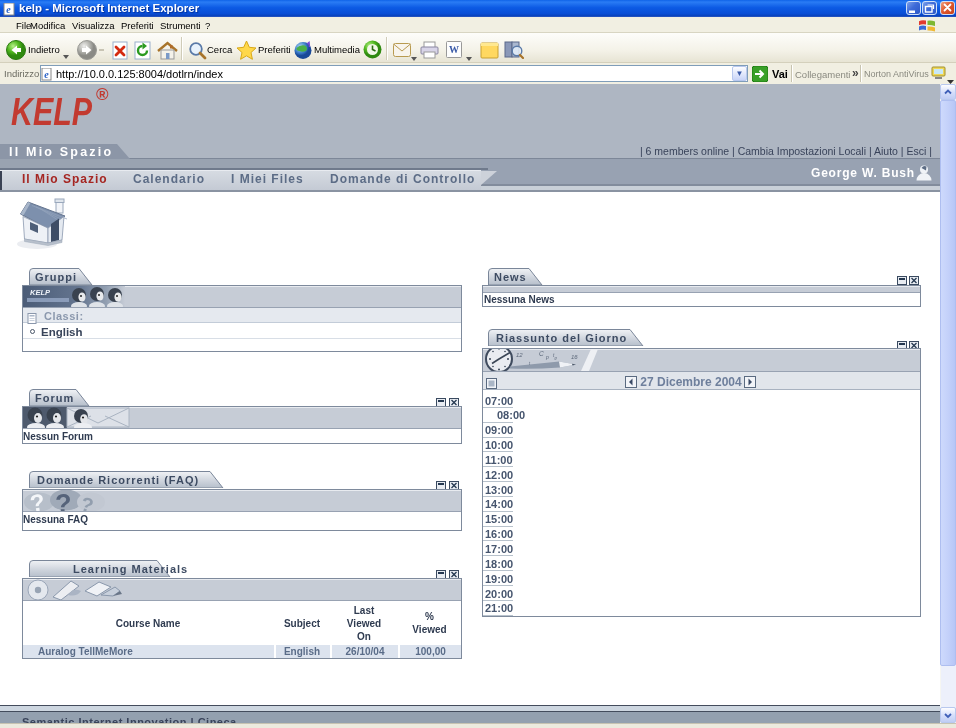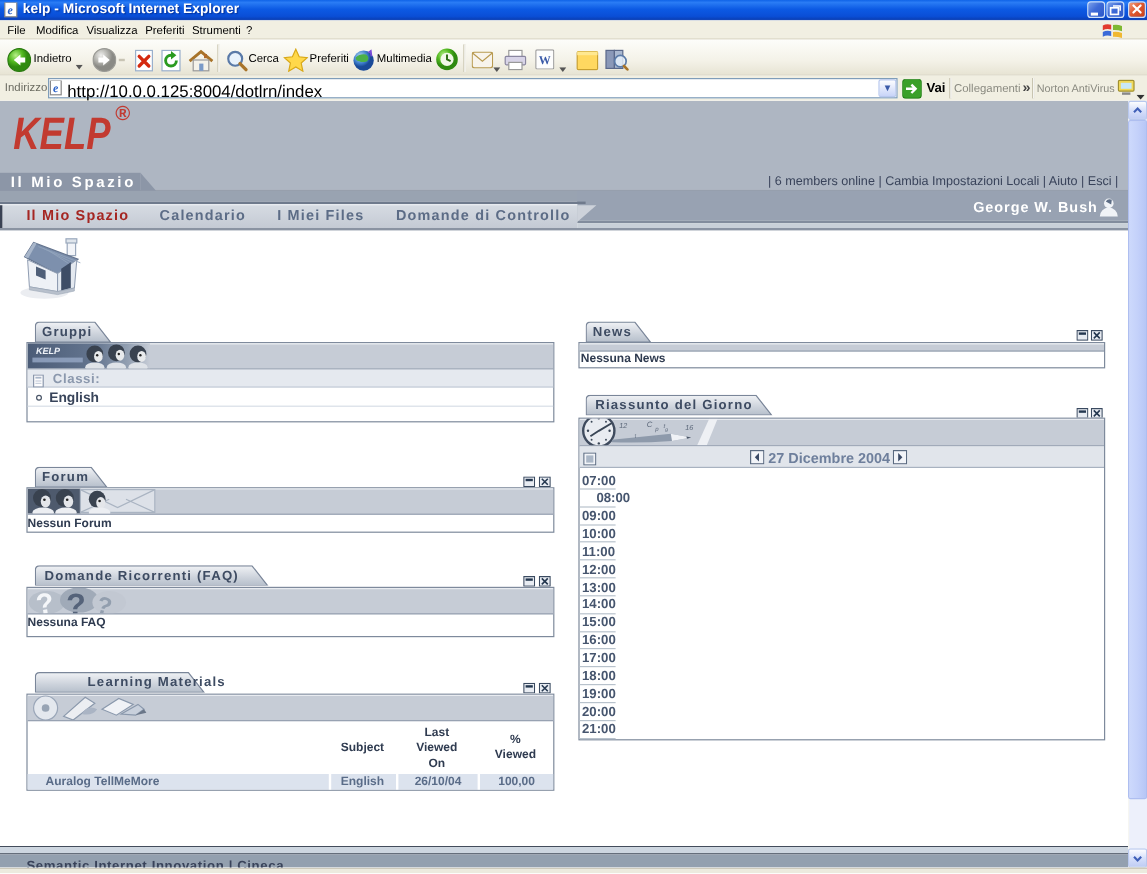--- a/index.html
+++ b/index.html
@@ -82,21 +82,21 @@
       </svg></div>
   <div class="a tbtn" style="left:922px;"><svg width="13" height="12">
         <rect x="2.5" y="4.5" width="6.5" height="5.5" fill="none" stroke="#fff" stroke-width="1.4"></rect>
         <path d="M4.5 3 L10.5 3 L10.5 7" stroke="#fff" stroke-width="1.2" fill="none"></path>
       </svg></div>
   <div class="a tbtn" id="bclose" style="left:940px;"><svg width="13" height="12">
         <path d="M3.5 2.5 L9.5 8.5 M9.5 2.5 L3.5 8.5" stroke="#fff" stroke-width="1.8" stroke-linecap="round"></path>
       </svg></div>
 
   <div class="a" id="menubar"></div>
-  <div class="a mi" style="left:6px;">File</div>
+  <div class="a mi" style="left:16px;">File</div>
   <div class="a mi" style="left:30px;">Modifica</div>
   <div class="a mi" style="left:72px;">Visualizza</div>
   <div class="a mi" style="left:121px;">Preferiti</div>
   <div class="a mi" style="left:160px;">Strumenti</div>
   <div class="a mi" style="left:205px;">?</div>
   <div class="a" style="left:917px;top:18px;width:20px;height:14px;">
     <svg width="20" height="14" viewBox="0 0 18 14">
       <path d="M1 3.2 Q4 1.6 8 2.6 L8 6.6 Q4 5.6 1 7.2 Z" fill="#e23a2e"></path>
       <path d="M9.5 2.8 Q13 2 17 3.6 L17 8 Q13 6.6 9.5 7 Z" fill="#7eb832"></path>
       <path d="M1 8.6 Q4 7 8 8 L8 12 Q4 11 1 12.6 Z" fill="#3a6ad8"></path>
@@ -245,21 +245,21 @@
 
   <div class="a" id="addrbar"></div>
   <div class="a" style="left:4px;top:68px;font-size:9.5px;color:#6a6a60;">Indirizzo</div>
   <div class="a" id="addrfield"></div>
   <div class="a" style="left:41px;top:67px;width:12px;height:13px;">
     <svg width="12" height="13">
         <rect x="1" y="0" width="9" height="12" fill="#fff" stroke="#888"></rect>
     <text x="5.5" y="10" font-size="10" font-weight="bold" fill="#2b62c8" font-family="Liberation Serif" text-anchor="middle" font-style="italic">e</text>
       </svg>
   </div>
-  <div class="a" style="left:56px;top:68px;font-size:14px;color:#000;">http://10.0.0.125:8004/dotlrn/index</div>
+  <div class="a" style="left:56px;top:68px;font-size:11px;color:#000;">http://10.0.0.125:8004/dotlrn/index</div>
   <div class="a" style="left:732px;top:66px;width:15px;height:15px;border:1px solid #b8c8ee;border-radius:2px;box-sizing:border-box;background:linear-gradient(180deg,#fdfdff,#c8d4f8);color:#3a5aa8;font-size:8px;text-align:center;line-height:13px;">▼</div>
   <div class="a" style="left:752px;top:66px;width:16px;height:16px;">
     <svg width="16" height="16">
         <rect x="0" y="0" width="16" height="16" rx="3" fill="#3aa028" stroke="#1a7a10"></rect>
     <path d="M3 8 L10 8 M7.5 4.5 L11 8 L7.5 11.5" stroke="#fff" stroke-width="2" fill="none"></path>
       </svg>
   </div>
   <div class="a" style="left:772px;top:68px;font-size:11px;font-weight:bold;color:#000;">Vai</div>
   <div class="a" style="left:791px;top:65px;width:1px;height:17px;background:#c8c4b0;border-right:1px solid #fff;"></div>
   <div class="a" style="left:795px;top:69px;font-size:9.5px;color:#8a8a80;">Collegamenti</div>
@@ -477,20 +477,23 @@
       <svg width="100" height="21">
         <circle cx="15" cy="11" r="10" fill="#e4e8ee" stroke="#9aa6b8"></circle>
           <circle cx="15" cy="11" r="3.2" fill="#98a4b4"></circle>
         <path d="M30 18 L48 2 L56 7 L38 21 Z" fill="#eceef2" stroke="#8a98ac"></path>
         <path d="M45 16 Q50 8 58 12 Q54 18 45 16 Z" fill="#aab4c4"></path>
         <path d="M62 12 L76 3 L88 8 L74 17 Z" fill="#f0f2f6" stroke="#8a98ac"></path>
         <path d="M78 16 L92 8 L97 12 L90 17 Z" fill="#c8d0dc" stroke="#8a98ac"></path>
         <path d="M90 17 L97 12 L99 15 Z" fill="#6a7688"></path>
       </svg>
     </div>
+    <div class="a" style="left:22px;top:517px;width:252px;height:44px;display:flex;align-items:center;justify-content:center;">
+        <span style="font-size:10px;font-weight:bold;color:#2f3b50;">Course Name</span>
+      </div>
     <div class="a" style="left:274px;top:517px;width:56px;height:44px;display:flex;align-items:center;justify-content:center;">
         <span style="font-size:10px;font-weight:bold;color:#2f3b50;">Subject</span>
       </div>
     <div class="a" style="left:330px;top:517px;width:68px;height:44px;display:flex;align-items:center;justify-content:center;text-align:center;">
         <span style="font-size:10px;font-weight:bold;color:#2f3b50;line-height:13px;">Last<br>Viewed<br>On</span>
       </div>
     <div class="a" style="left:398px;top:517px;width:63px;height:44px;display:flex;align-items:center;justify-content:center;text-align:center;">
         <span style="font-size:10px;font-weight:bold;color:#2f3b50;line-height:13px;">%<br>Viewed</span>
       </div>
     <div class="a" style="left:23px;top:561px;width:438px;height:13px;background:#dce3ee;"></div>

